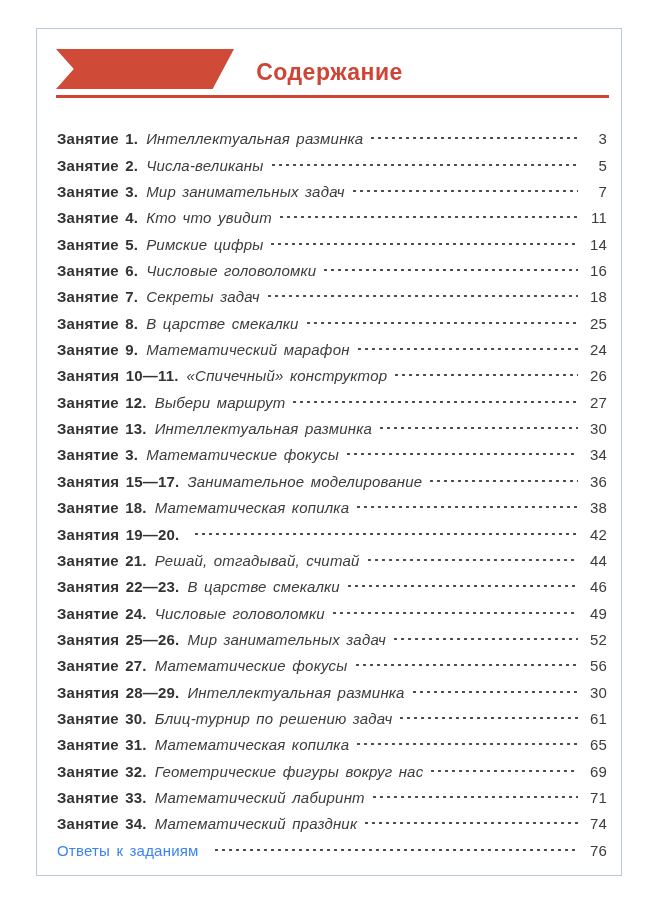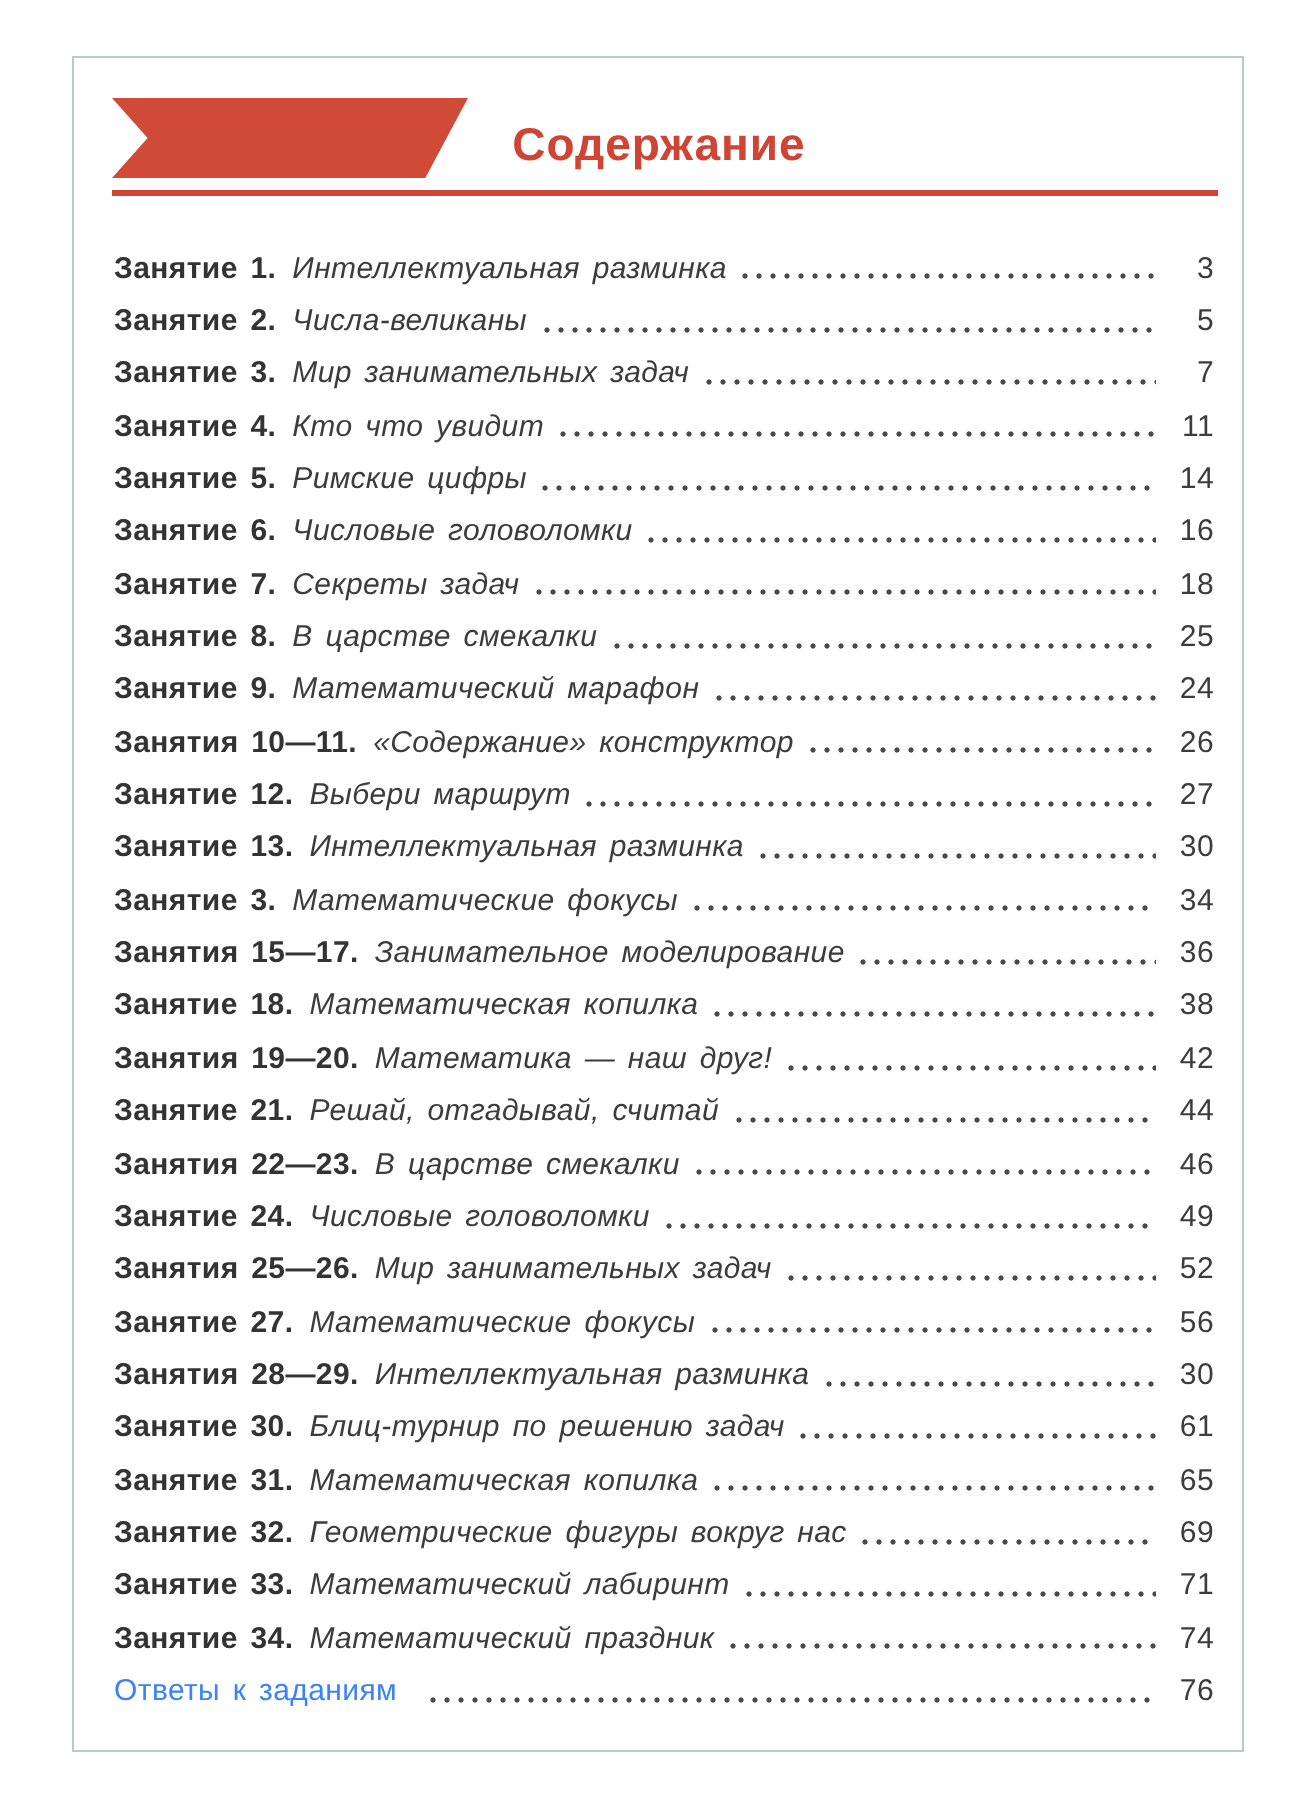--- a/index.html
+++ b/index.html
@@ -49,21 +49,21 @@
     background: #cf4434;
   }
   .toc {
     position: absolute;
     top: 92px;
     left: 20px;
     right: 14px;
   }
   .row {
     display: flex;
-    align-items: center;
+    align-items: flex-end;
     height: 26.35px;
     font-size: 15px;
     color: #3c3c3c;
     word-spacing: 2px;
     letter-spacing: 0.2px;
     white-space: nowrap;
   }
   .lbl {
     font-weight: 700;
     margin-right: 8px;
@@ -148,21 +148,21 @@
       <span class="pg">25</span>
     </div>
     <div class="row">
       <span class="lbl">Занятие 9.</span>
       <span class="ttl">Математический марафон</span>
       <span class="dots"></span>
       <span class="pg">24</span>
     </div>
     <div class="row">
       <span class="lbl">Занятия 10—11.</span>
-      <span class="ttl">«Содержание» конструктор</span>
+      <span class="ttl">«Спичечный» конструктор</span>
       <span class="dots"></span>
       <span class="pg">26</span>
     </div>
     <div class="row">
       <span class="lbl">Занятие 12.</span>
       <span class="ttl">Выбери маршрут</span>
       <span class="dots"></span>
       <span class="pg">27</span>
     </div>
     <div class="row">
@@ -184,21 +184,20 @@
       <span class="pg">36</span>
     </div>
     <div class="row">
       <span class="lbl">Занятие 18.</span>
       <span class="ttl">Математическая копилка</span>
       <span class="dots"></span>
       <span class="pg">38</span>
     </div>
     <div class="row">
       <span class="lbl">Занятия 19—20.</span>
-      <span class="ttl">Математика — наш друг!</span>
       <span class="dots"></span>
       <span class="pg">42</span>
     </div>
     <div class="row">
       <span class="lbl">Занятие 21.</span>
       <span class="ttl">Решай, отгадывай, считай</span>
       <span class="dots"></span>
       <span class="pg">44</span>
     </div>
     <div class="row">

